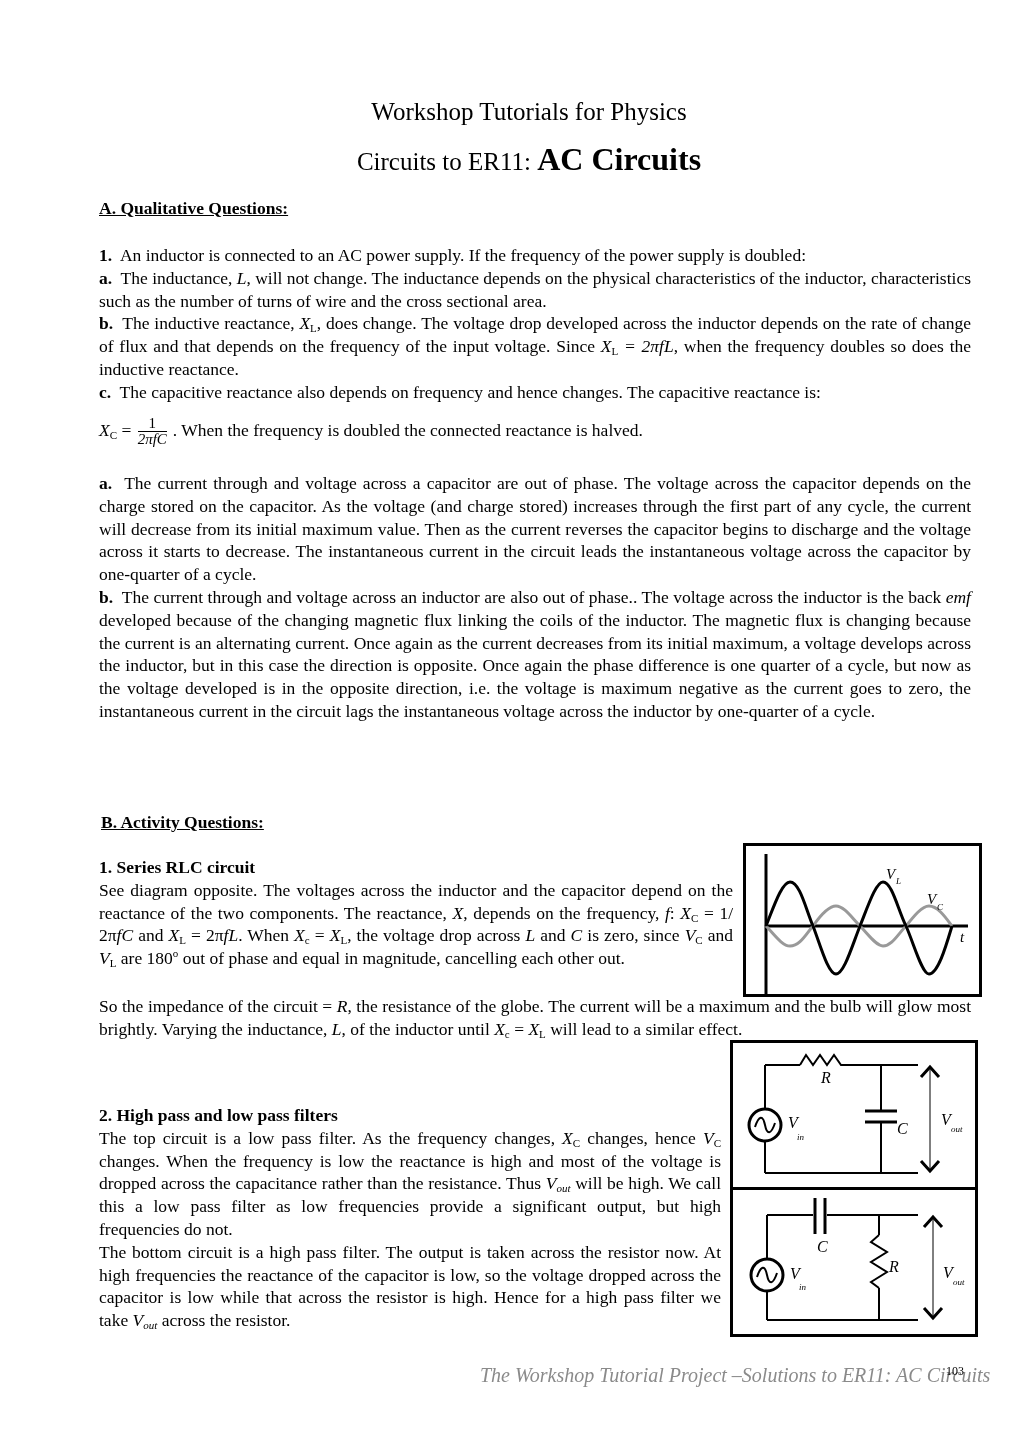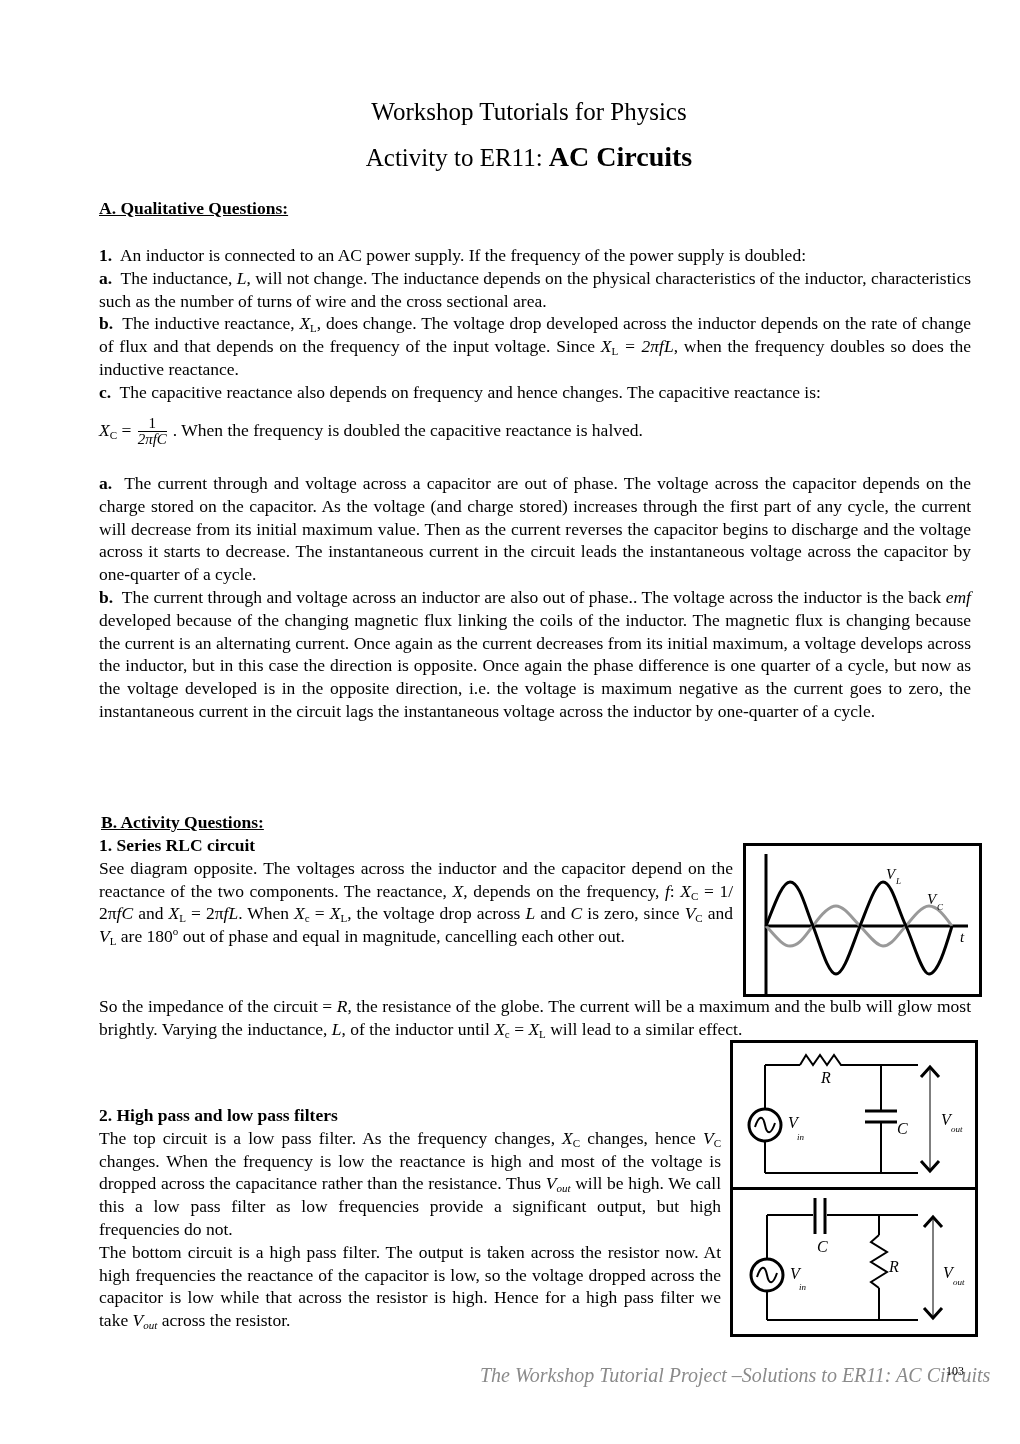--- a/index.html
+++ b/index.html
@@ -1,20 +1,20 @@
 <!DOCTYPE html>
 <html><head>
 <meta charset="utf-8">
 <style>
   html, body { margin: 0; padding: 0; background: #ffffff; }
   body { width: 1020px; height: 1444px; position: relative; overflow: hidden;
          font-family: "Liberation Serif", serif; color: #000; }
   .title1 { position: absolute; top: 98px; left: 0; width: 1058px; text-align: center; font-size: 25px; }
   .title2 { position: absolute; top: 141px; left: 0; width: 1058px; text-align: center; font-size: 25px; }
-  .title2 b { font-size: 28px; }
+  .title2 b { font-size: 32px; }
   .sec { position: absolute; left: 99px; font-size: 17.5px; font-weight: bold; text-decoration: underline; text-align: center; }
   .para { position: absolute; left: 99px; width: 872px; font-size: 17.5px; line-height: 22.8px; text-align: justify; }
   .para p { margin: 0; }
   .narrow { width: 634px; }
   .narrow2 { width: 622px; }
   i { font-style: italic; }
   sub { font-size: 11px; vertical-align: -3px; line-height: 0; }
   sup { font-size: 11px; line-height: 0; }
   .frac { display: inline-block; vertical-align: middle; text-align: center; font-size: 15px; line-height: 15px; margin: 0 6px 0 2px; }
   .frac .num { display: block; border-bottom: 1px solid #000; padding: 0 2px; }
@@ -22,40 +22,40 @@
   .box { position: absolute; border: 3px solid #000; background: #fff; }
   .box svg { display: block; }
   .footer { position: absolute; top: 1364px; left: 480px; font-size: 20px; color: #8a8a8a; font-style: italic; }
   .pagenum { position: absolute; top: 1364px; left: 946px; font-size: 12px; color: #000; }
   .svgtxt { font-family: "Liberation Serif", serif; font-style: italic; }
 </style>
 </head>
 <body>
 
 <div class="title1">Workshop Tutorials for Physics</div>
-<div class="title2"><span>Activity to ER11: </span><b>AC Circuits</b></div>
+<div class="title2"><span>Circuits to ER11: </span><b>AC Circuits</b></div>
 
 <div class="sec" style="top:198px;">A.  Qualitative Questions:</div>
 
 <div class="para" style="top:244px;">
   <p><b>1.</b>&nbsp; <span>An inductor is connected to an AC power supply. If the frequency of the power supply is doubled:</span></p>
   <p><b>a.</b>&nbsp; <span>The inductance, </span><i>L</i><span>, will not change. The inductance depends on the physical characteristics of the inductor, characteristics such as the number of turns of wire and the cross sectional area.</span></p>
   <p><b>b.</b>&nbsp; <span>The inductive reactance, </span><i>X</i><sub>L</sub><span>, does change. The voltage drop developed across the inductor depends on the rate of change of flux and that depends on the frequency of the input voltage. Since </span><i>X</i><sub>L</sub><i> = 2πfL</i><span>, when the frequency doubles so does the inductive reactance.</span></p>
   <p><b>c.</b>&nbsp; <span>The capacitive reactance also depends on frequency and hence changes. The capacitive reactance is:</span></p>
-  <p style="margin-top:12px;"><i>X</i><sub>C</sub><span> = </span><span class="frac"><span class="num">1</span><i class="den">2πfC</i></span><span>. When the frequency is doubled the capacitive reactance is halved.</span></p>
+  <p style="margin-top:12px;"><i>X</i><sub>C</sub><span> = </span><span class="frac"><span class="num">1</span><i class="den">2πfC</i></span><span>. When the frequency is doubled the connected reactance is halved.</span></p>
 </div>
 
 <div class="para" style="top:472px;">
   <p><b>a.</b>&nbsp; <span>The current through and voltage across a capacitor are out of phase. The voltage across the capacitor depends on the charge stored on the capacitor. As the voltage (and charge stored) increases through the first part of any cycle, the current will decrease from its initial maximum value. Then as the current reverses the capacitor begins to discharge and the voltage across it starts to decrease. The instantaneous current in the circuit leads the instantaneous voltage across the capacitor by one-quarter of a cycle.</span></p>
   <p><b>b.</b>&nbsp; <span>The current through and voltage across an inductor are also out of phase.. The voltage across the inductor is the back </span><i>emf</i><span> developed because of the changing magnetic flux linking the coils of the inductor.  The magnetic flux is changing because the current is an alternating current. Once again as the current decreases from its initial maximum, a voltage develops across the inductor, but in this case the direction is opposite. Once again the phase difference is one quarter of a cycle, but now as the voltage developed is in the opposite direction, i.e. the voltage is maximum negative as the current goes to zero, the instantaneous current in the circuit lags the instantaneous voltage across the inductor by one-quarter of a cycle.</span></p>
 </div>
 
 <div class="sec" style="top:812px; left:101px;text-decoration:underline;">B. Activity Questions: </div>
 
-<div class="para narrow" style="top:834px;">
+<div class="para narrow" style="top:856px;">
   <p><b>1.   Series RLC circuit</b></p>
   <p><span>See diagram opposite. The voltages across the inductor and the capacitor depend on the reactance of the two components. The reactance, </span><i>X</i><span>, depends on the frequency, </span><i>f</i><span>: </span><i>X</i><sub>C</sub><span> = 1/ 2π</span><i>fC</i><span> and </span><i>X</i><sub>L</sub><span> = 2π</span><i>fL</i><span>. When </span><i>X</i><sub>c</sub><span> = </span><i>X</i><sub>L</sub><span>, the voltage drop across </span><i>L</i><span> and </span><i>C</i><span> is zero, since </span><i>V</i><sub>C</sub><span> and </span><i>V</i><sub>L</sub><span> are 180</span><sup>o</sup><span> out of phase and equal in magnitude, cancelling each other out.</span></p>
 </div>
 
 <div class="para" style="top:995px;">
   <p><span>So the impedance of the circuit = </span><i>R</i><span>, the resistance of the globe. The current will be a maximum and the bulb will glow most brightly. Varying the inductance, </span><i>L</i><span>, of the inductor until </span><i>X</i><sub>c</sub><span> = </span><i>X</i><sub>L</sub><span> will lead to a similar effect.</span></p>
 </div>
 
 <div class="para narrow2" style="top:1104px;">
   <p><b>2.   High pass and low pass filters</b></p>

